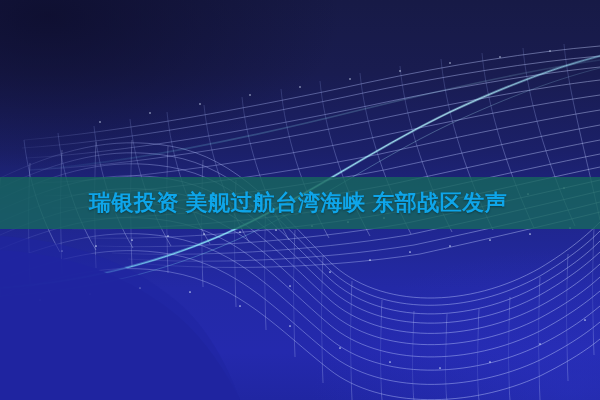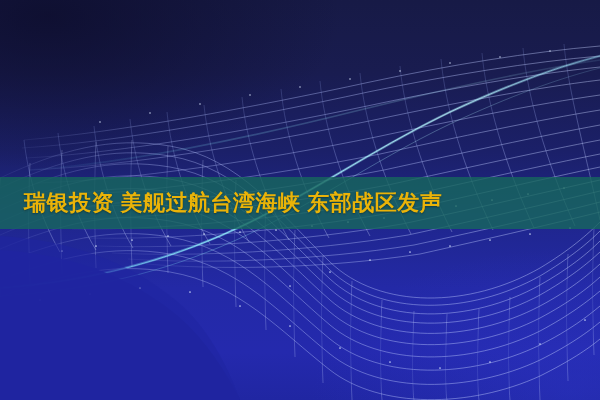--- a/index.html
+++ b/index.html
@@ -50,26 +50,26 @@
     left: 0;
     top: 177px;
     width: 600px;
     height: 52px;
     background: rgba(22, 104, 92, 0.80);
     display: flex;
     align-items: center;
     box-sizing: border-box;
   }
   .headline-text {
-    color: #eab308;
+    color: #0ea5e9;
     font-size: 22px;
     font-weight: bold;
     letter-spacing: 0.5px;
     white-space: nowrap;
-    padding-left: 24px;
+    padding-left: 89px;
     line-height: 1;
     text-shadow: 0 1px 2px rgba(0,0,0,0.35);
   }
 </style>
 </head>
 <body>
 
 <div id="stage">
 
   <div class="bg-base"></div>

